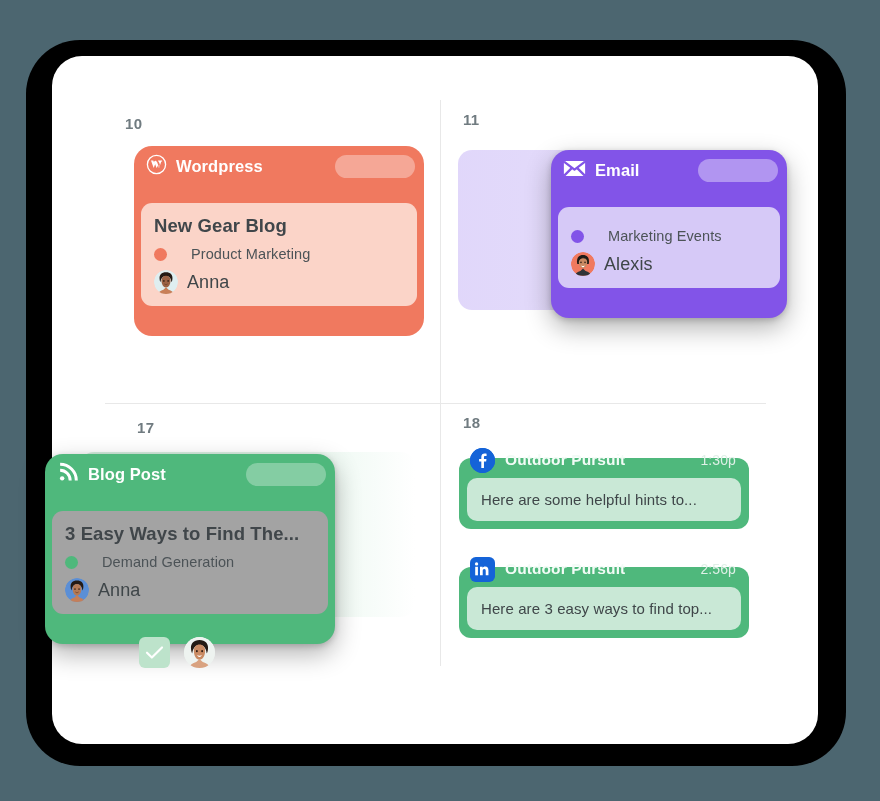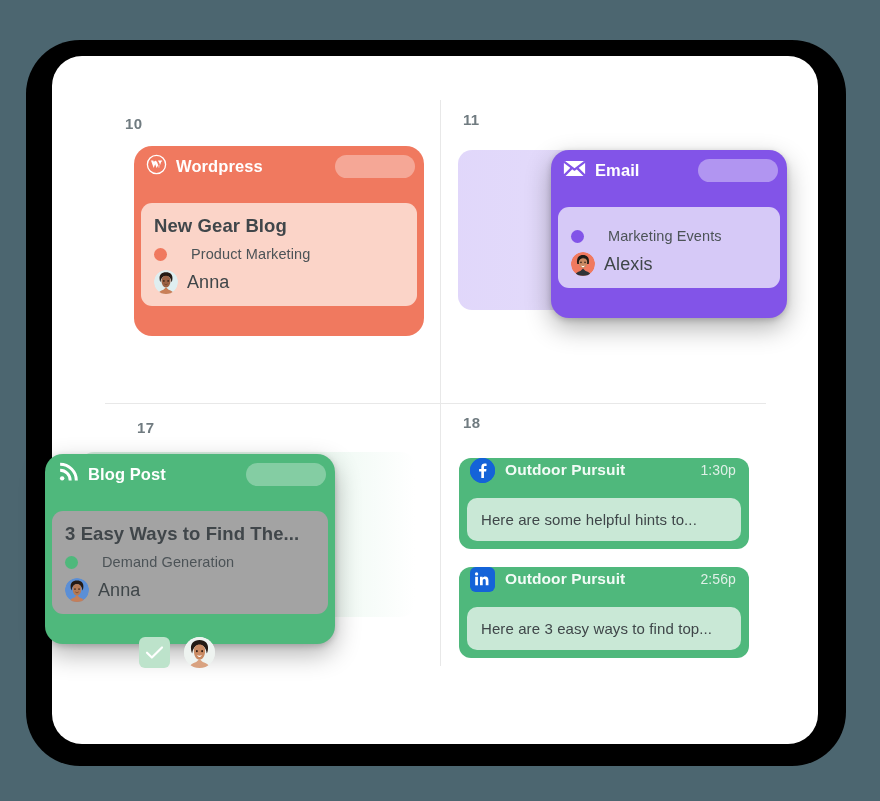--- a/index.html
+++ b/index.html
@@ -213,21 +213,21 @@
     position: absolute;
     left: 459px;
     width: 290px;
     background: #4fb87c;
     border-radius: 12px;
     padding-bottom: 8px;
   }
   #social-fb { top: 458px; }
   #social-li { top: 567px; }
   .social-head {
-    height: 40px;
+    height: 20px;
     display: flex;
     align-items: center;
     padding: 0 13px 16px 11px;
     gap: 10px;
   }
   .social-head .sname {
     color: #f2fbf6;
     font-size: 15.5px;
     font-weight: bold;
     flex: 1 1 auto;

